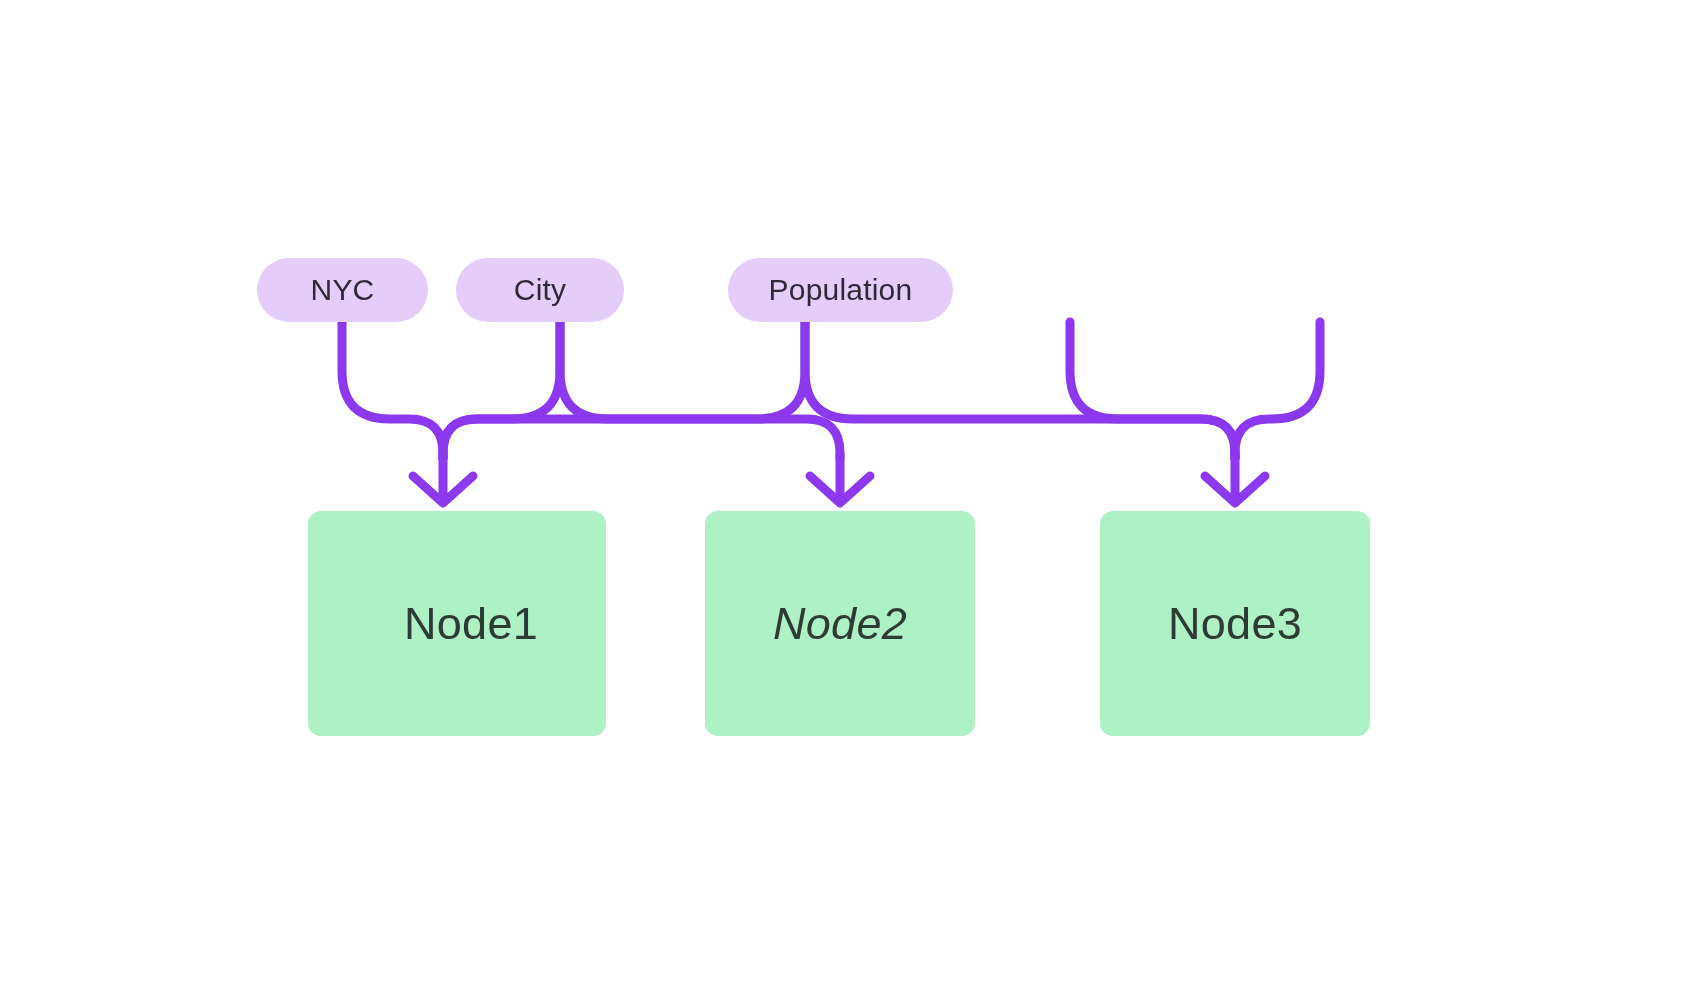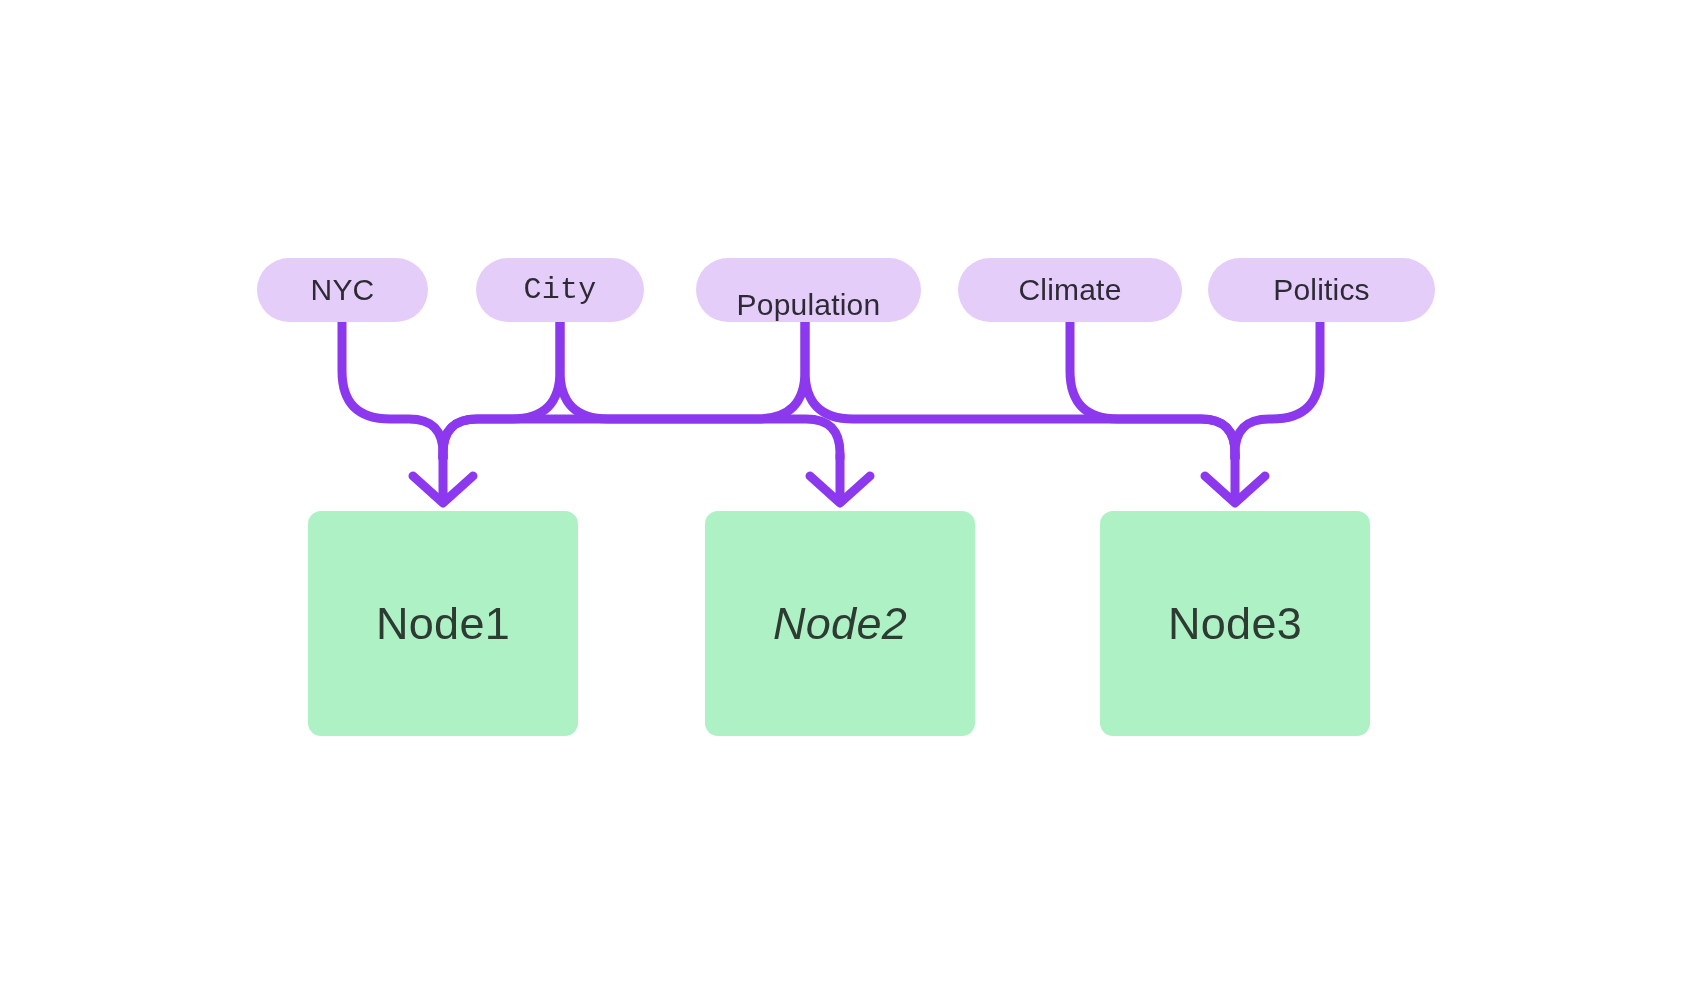--- a/index.html
+++ b/index.html
@@ -78,34 +78,28 @@
     <path d="M1320,322 L1320,371 Q1320,419 1272,419 L1269,419 Q1235,419 1235,453 L1235,458"></path>
 
     <path d="M443,455 L443,502 M413,476 L443,503 L473,476"></path>
     <path d="M840,455 L840,502 M810,476 L840,503 L870,476"></path>
     <path d="M1235,455 L1235,502 M1205,476 L1235,503 L1265,476"></path>
   </svg>
 
   <div class="pill" style="left:257px;  width:171px;">
     <span>NYC</span>
   </div>
-  <div class="pill" style="left:476px;  width:168px;font-family:Liberation Mono, monospace;">
+  <div class="pill" style="left:456px;  width:168px;">
     <span>City</span>
   </div>
-  <div class="pill" style="left:696px;  width:225px;align-items:flex-end;">
+  <div class="pill" style="left:728px;  width:225px;">
     <span>Population</span>
   </div>
-  <div class="pill" style="left:958px;  width:224px;">
-    <span>Climate</span>
-  </div>
-  <div class="pill" style="left:1208px; width:227px;">
-    <span>Politics</span>
-  </div>
 
-  <div class="node" style="left:308px;">
+  <div class="node" style="left:308px;padding-left:28px;">
     <span>Node1</span>
   </div>
   <div class="node" style="left:705px;font-style:italic;">
     <span>Node2</span>
   </div>
   <div class="node" style="left:1100px;align-items:center;">
     <span>Node3</span>
   </div>
 
 </div>

